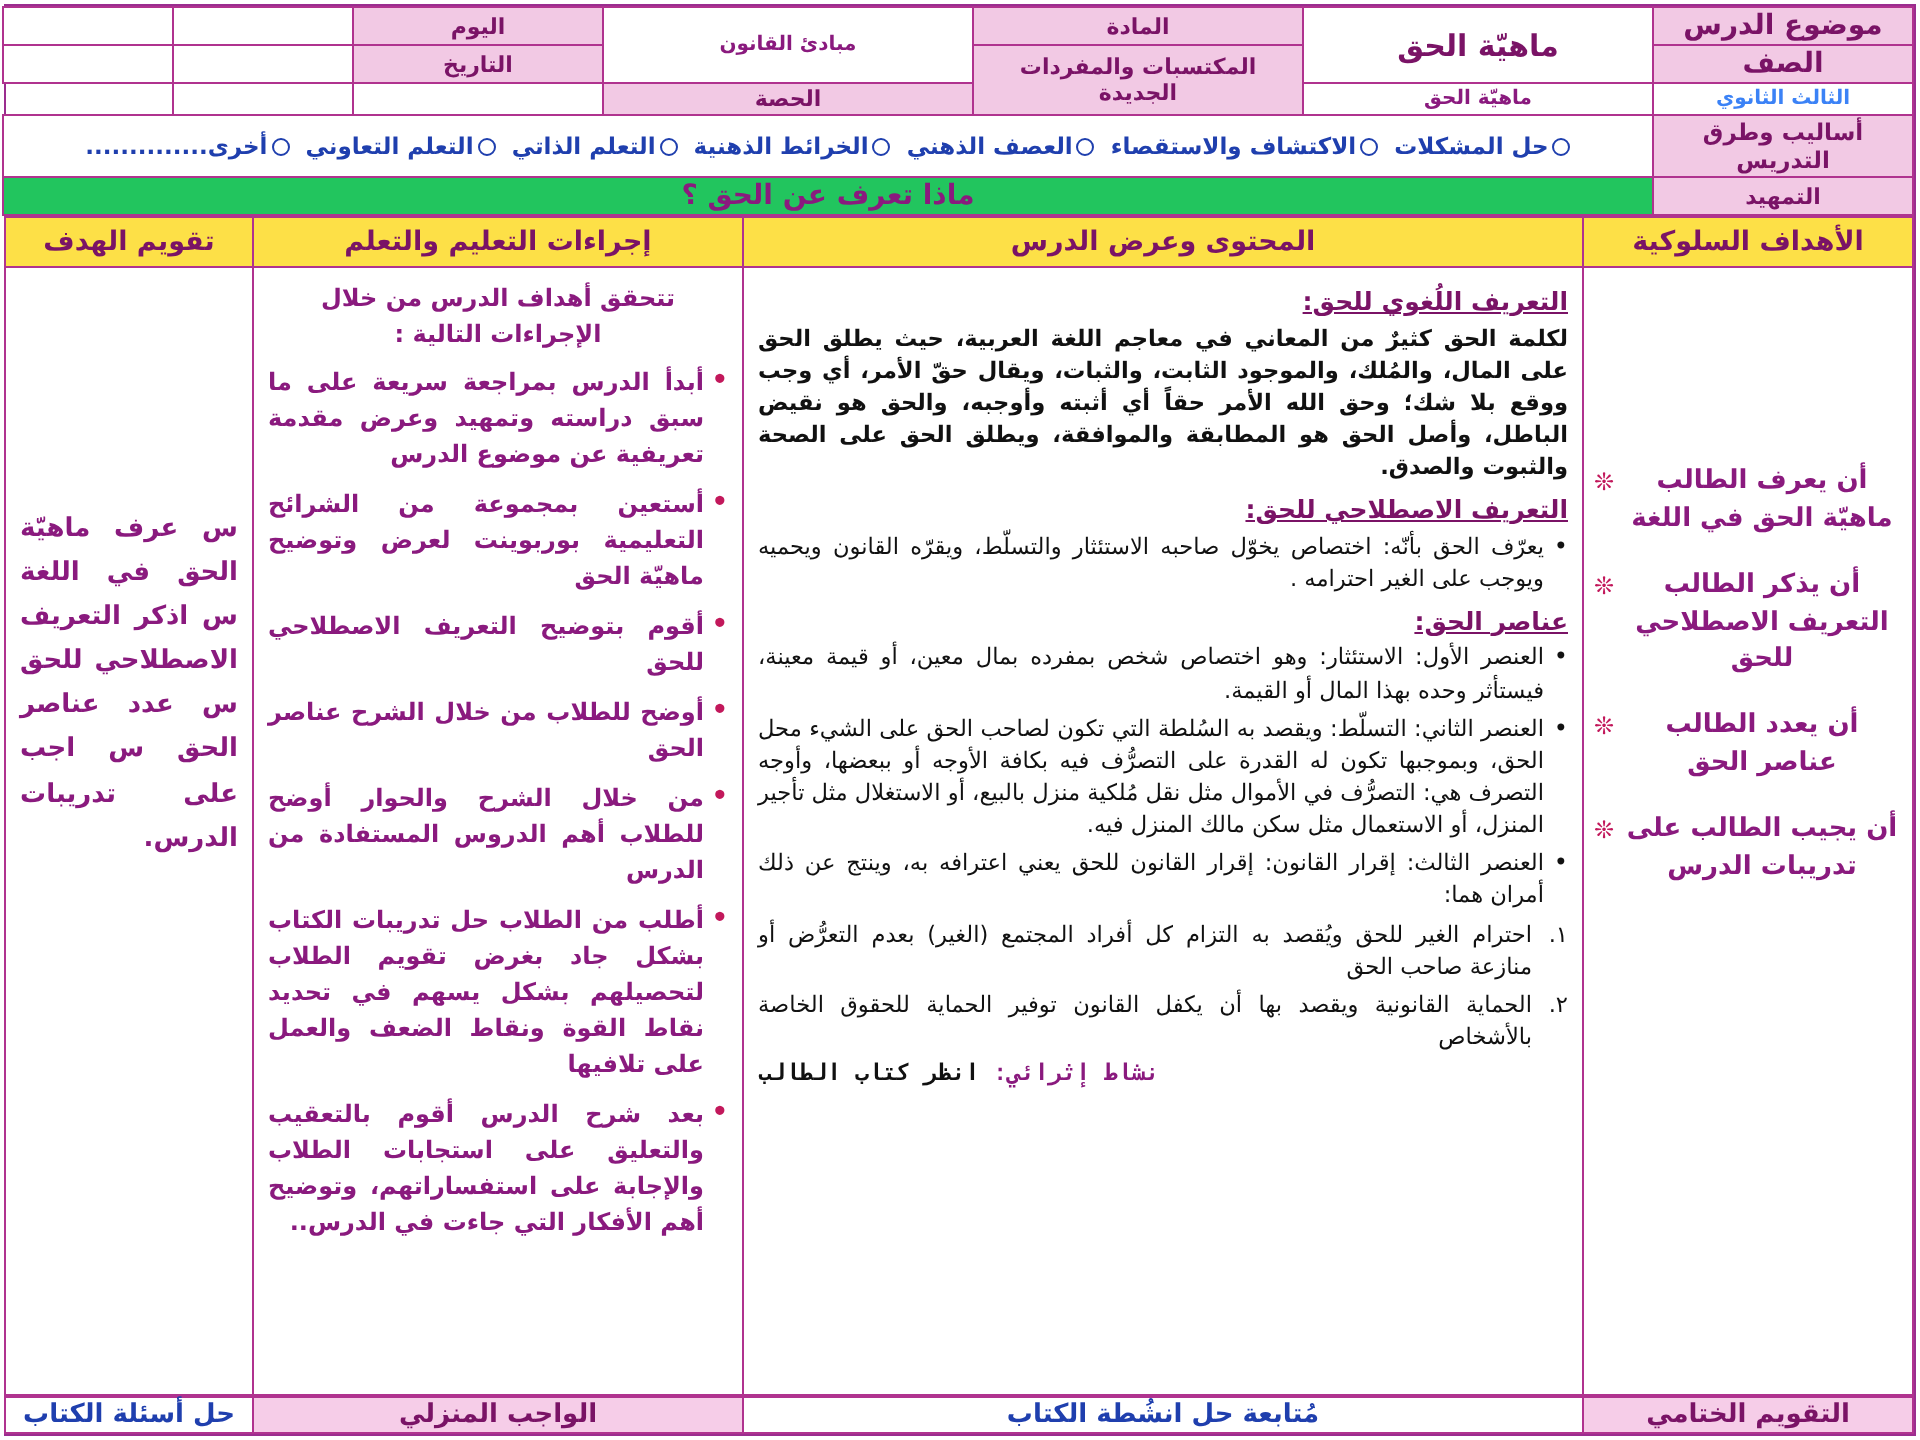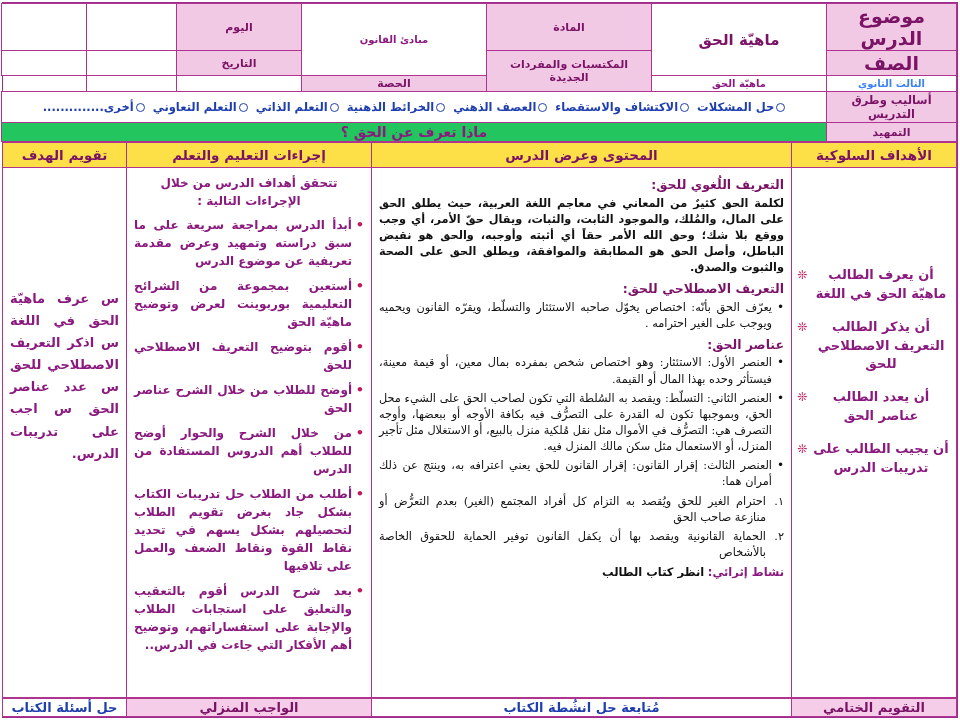--- a/index.html
+++ b/index.html
@@ -34,21 +34,21 @@
     padding: 1px 3px;
     vertical-align: middle;
     text-align: center;
   }
 
   
   .hdr-label {
     background: #f2c9e4;
     color: #7a1366;
     font-weight: bold;
-    font-size: 19px;
+    font-size: 14px;
   }
   .hdr-label-sm {
     background: #f2c9e4;
     color: #7a1366;
     font-weight: bold;
     font-size: 11px;
   }
   .hdr-value {
     background: #ffffff;
     color: #3b82f6;
@@ -130,20 +130,21 @@
     top: 1px;
     font-size: 12px;
   }
   .obj-pad { padding-top: 92px; }
 
   
   .content-col { font-size: 11.3px; line-height: 1.42; }
   .c-head {
     color: #7a1366;
     font-weight: bold;
+    text-decoration: underline;
     font-size: 12.5px;
     margin: 2px 0 2px;
     display: block;
   }
   .c-para { color: #111; margin: 0 0 4px; text-align: justify; font-weight: bold; }
   .bul { list-style: none; margin: 0 0 4px; padding: 0; }
   .bul > li {
     position: relative;
     padding-right: 12px;
     margin-bottom: 3px;
@@ -165,23 +166,24 @@
     margin-bottom: 3px;
     text-align: justify;
     color: #111;
   }
   .num > li .n {
     position: absolute;
     right: 0;
     top: 0;
   }
   .enrich {
-    text-align: right;
+    text-align: left;
     margin-top: 0;
     font-size: 11.5px;
+    font-family: Liberation Mono, monospace;
   }
   .enrich .lbl { color: #8a1a7e; font-weight: bold; }
   .enrich .val { color: #111; font-weight: bold; }
 
   
   .proc-col { font-size: 12px; line-height: 1.5; }
   .proc-intro {
     color: #8a1a7e;
     font-weight: bold;
     text-align: center;

